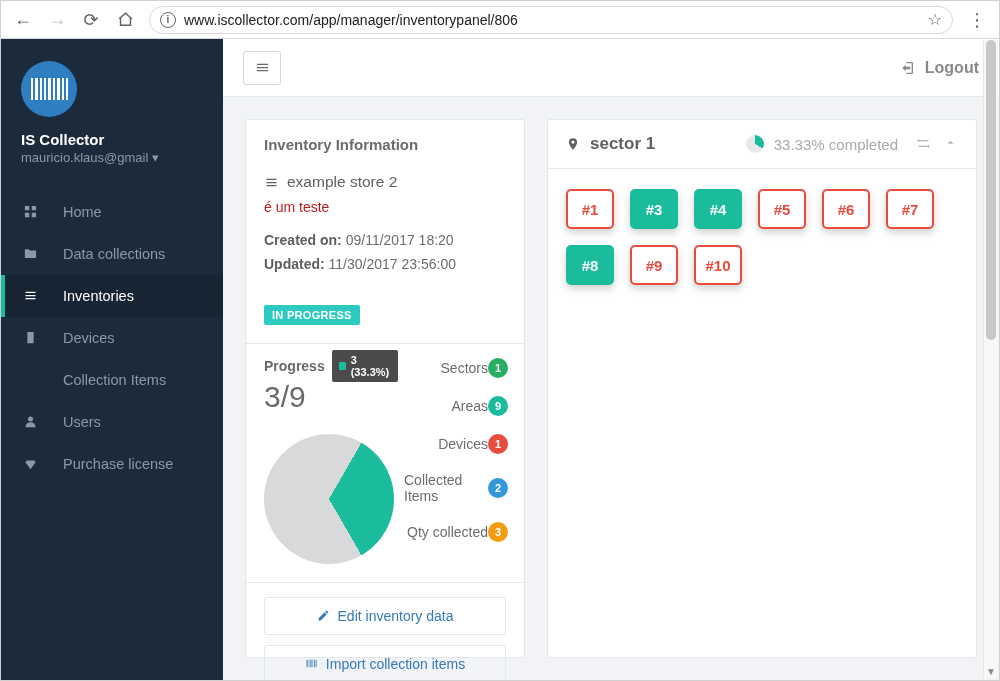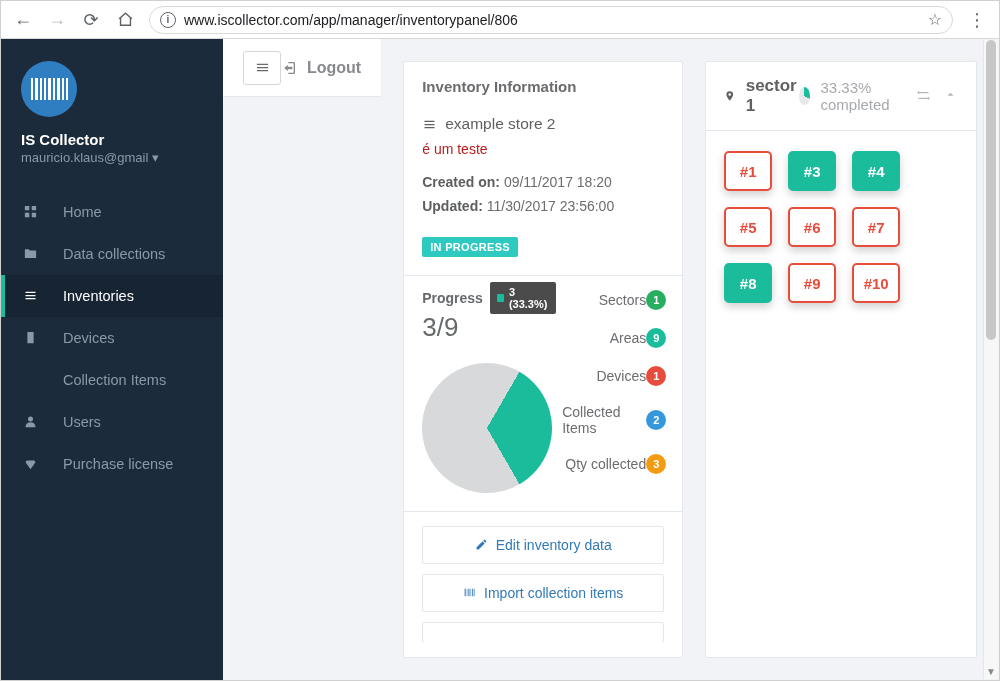--- a/index.html
+++ b/index.html
@@ -36,40 +36,40 @@
   .barcode span{display:block;width:2px;height:22px;background:#fff}
   .barcode span.w{width:3px}
   .brand .title{color:#fff;font-weight:600;font-size:15px}
   .brand .email{color:var(--text-muted);font-size:13px;margin-top:2px}
   .nav{margin-top:12px}
   .nav a{display:flex;align-items:flex-start;gap:25px;color:var(--text-muted);text-decoration:none;font-size:14.5px;padding:13px 22px;position:relative}
   .nav a.active{background:var(--sidebar-dark);color:#fff}
   .nav a.active::before{content:"";position:absolute;left:0;top:0;bottom:0;width:4px;background:var(--teal)}
   .nav svg{width:15px;height:15px;fill:currentColor;flex:none}
   
-  .main{flex:1;display:flex;flex-direction:row;background:var(--page-bg);overflow:hidden}
+  .main{flex:1;display:flex;flex-direction:column;background:var(--page-bg);overflow:hidden}
   .topbar{height:58px;background:#fff;border-bottom:1px solid var(--border);display:flex;align-items:center;justify-content:space-between;padding:0 20px}
   .hamburger{width:38px;height:34px;border:1px solid #d7d7d7;border-radius:3px;display:flex;align-items:center;justify-content:center;color:#676a6c}
   .logout{display:flex;align-items:center;gap:10px;color:#87898c;font-size:16px;font-weight:600}
   .content{flex:1;padding:22px;display:flex;gap:22px;overflow:auto}
   .card{background:#fff;border:1px solid var(--border);border-radius:2px}
   .card.left{width:280px;flex:none}
   .card.right{flex:1;min-width:0}
   .card-header{padding:16px 18px 10px;color:var(--heading);font-weight:700;font-size:15px;display:flex;align-items:center;gap:10px}
   .card-body{padding:6px 18px 18px;color:#6a6c6f;font-size:14px}
   .store-title{display:flex;align-items:center;gap:8px;font-weight:400;font-size:15.5px;color:#5e6062;margin-top:4px}
   .sub{margin-top:8px;color:#b91c1c;font-size:14px}
   .meta{margin-top:14px;line-height:1.7}
   .meta b{color:#5c5e60}
-  .badge-status{display:inline-block;background:#2ecac2;color:#fff;font-size:11px;font-weight:700;padding:4px 8px;border-radius:2px;letter-spacing:.3px;margin-top:18px}
+  .badge-status{display:inline-block;background:#2ecac2;color:#fff;font-size:11px;font-weight:700;padding:4px 8px;border-radius:2px;letter-spacing:.3px;margin-top:28px}
   .divider{border-top:1px solid var(--border);margin:18px -18px 14px}
   .progress-row{display:flex;gap:10px}
   .progress-left{flex:1;position:relative}
   .progress-left .label{color:#676a6c;font-weight:700;font-size:14px}
-  .progress-left .frac{font-size:26px;color:#676a6c;margin-top:6px}
+  .progress-left .frac{font-size:30px;color:#676a6c;margin-top:6px}
   .pie-wrap{position:relative;margin-top:20px;width:130px;height:130px}
   .pie{width:130px;height:130px;border-radius:50%;background:conic-gradient(var(--teal) 0 33.33%, #d7d9db 33.33% 100%);transform:rotate(30deg)}
   .tooltip{position:absolute;left:68px;top:-8px;background:#4b4b4b;color:#fff;font-size:11px;font-weight:600;padding:4px 7px;border-radius:2px;display:flex;align-items:center;gap:5px}
   .tooltip .dot{width:8px;height:8px;background:var(--teal);border-radius:1px}
   .stats{width:104px;flex:none}
   .stat{display:flex;align-items:center;justify-content:flex-end;margin-bottom:18px;font-size:14px;color:#6a6c6f}
   .stat .name{line-height:1.15}
   .pill{min-width:20px;height:20px;border-radius:10px;color:#fff;font-size:11px;font-weight:700;display:flex;align-items:center;justify-content:center;padding:0 6px}
   .g{background:#27ae60}.t{background:#1abc9c}.r{background:#e74c3c}.b{background:#3498db}.o{background:#f39c12}
   .actions{margin-top:6px}

